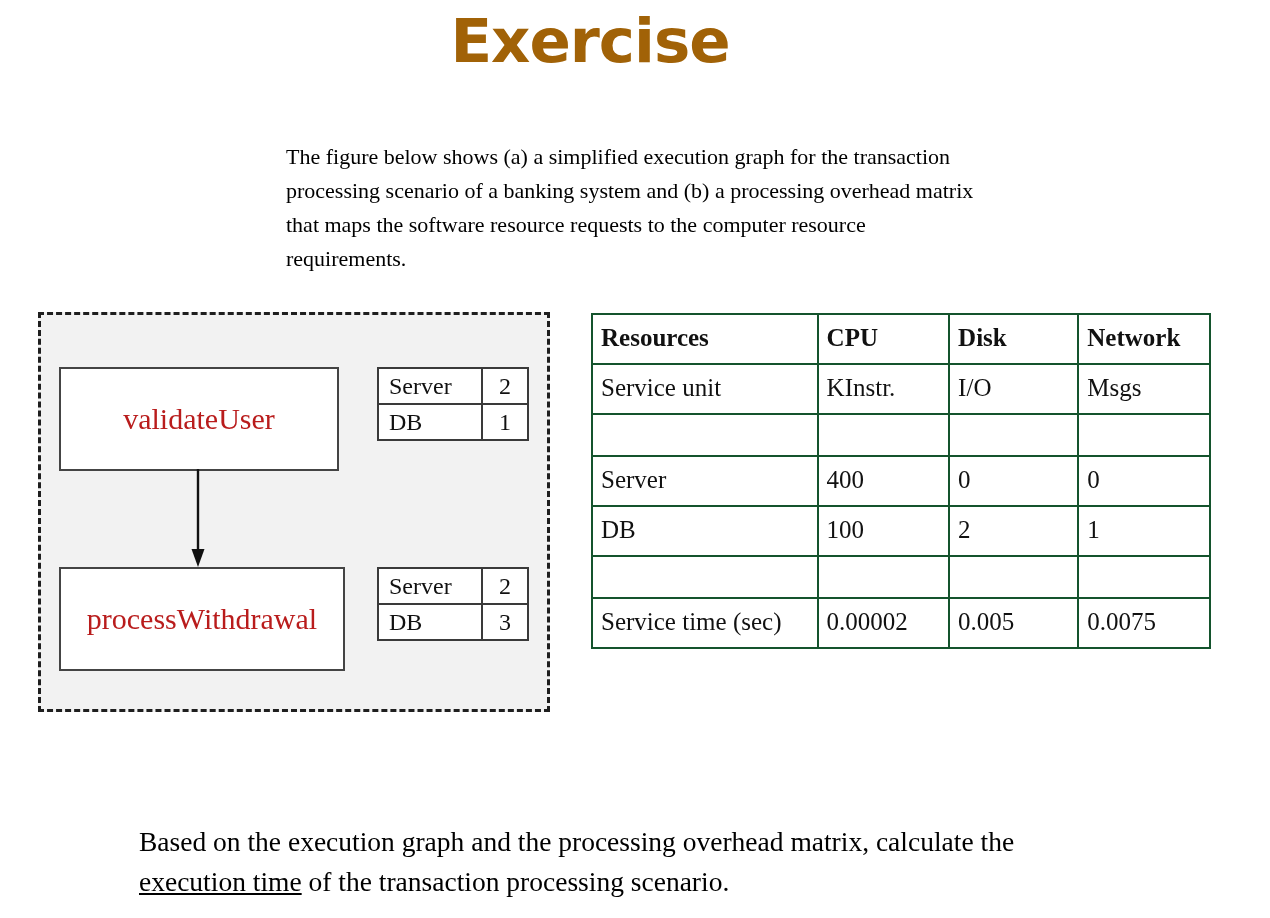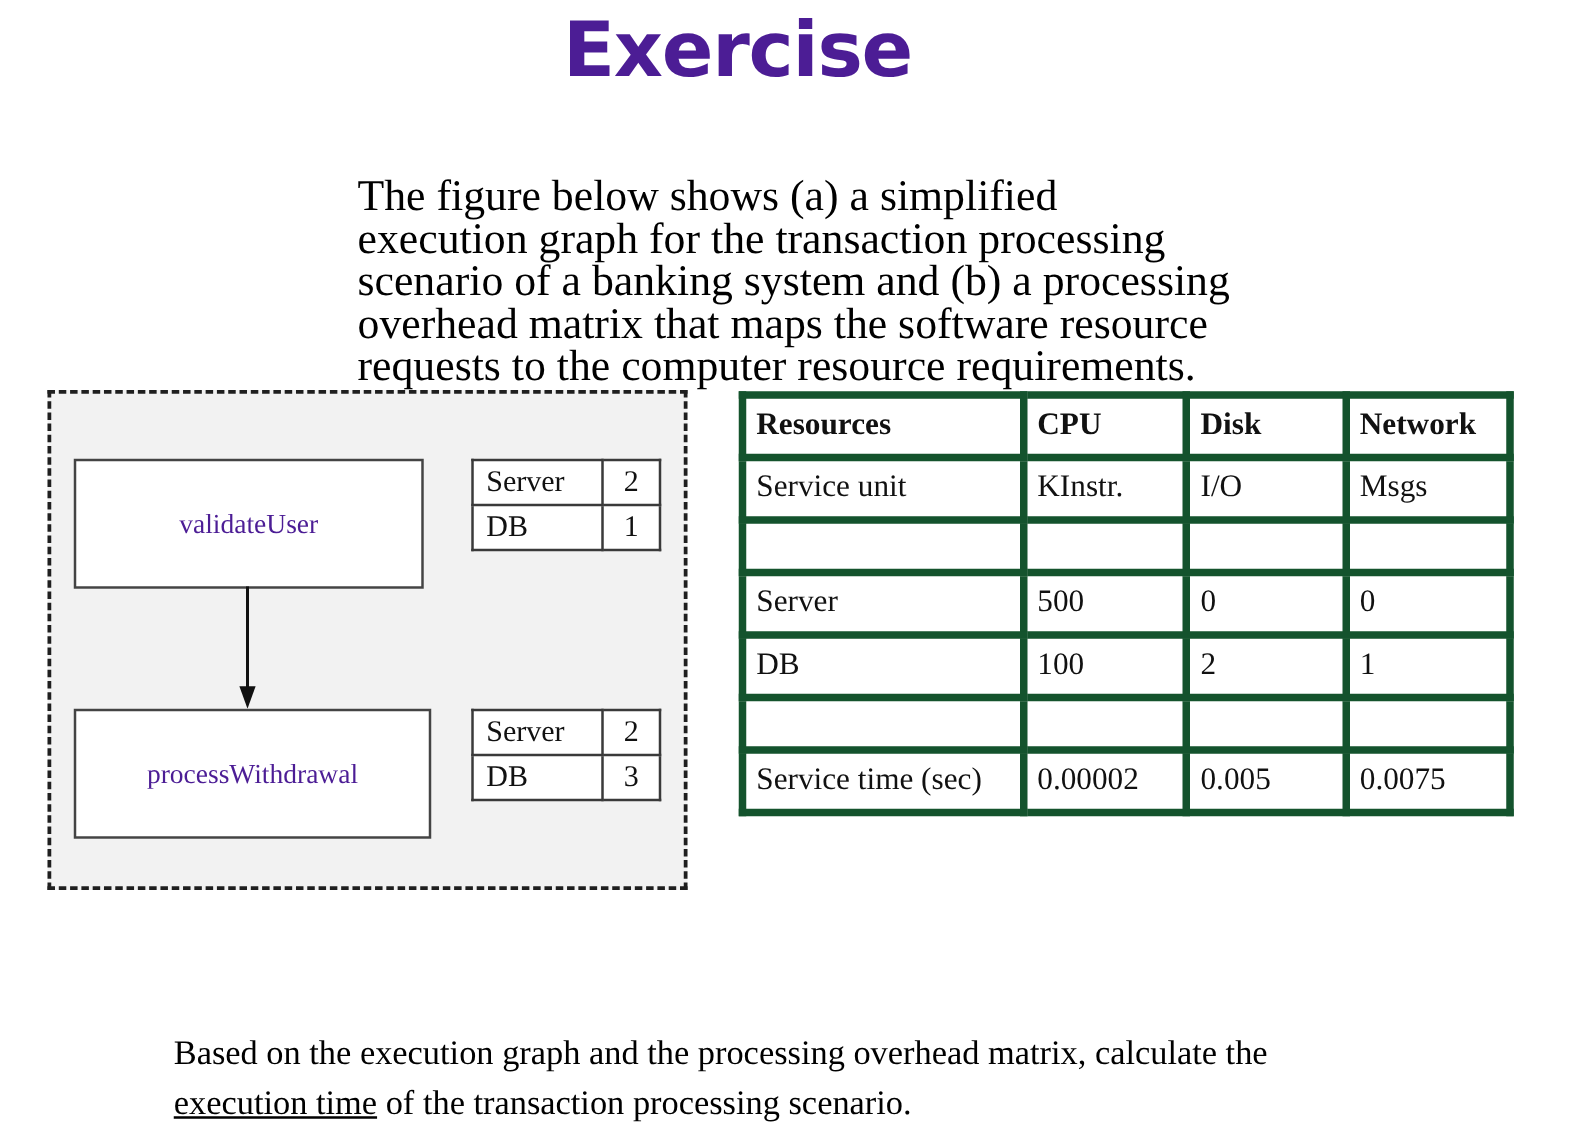--- a/index.html
+++ b/index.html
@@ -21,30 +21,30 @@
     position: absolute;
     top: 8px;
     left: 0;
     width: 1180px;
     text-align: center;
     font-family: "DejaVu Sans", "Liberation Sans", sans-serif;
     font-weight: bold;
     font-size: 61px;
     line-height: 1.08;
     letter-spacing: -1px;
-    color: #4c1d95;
+    color: #a16207;
   }
 
   
   #intro-paragraph {
     position: absolute;
     top: 140px;
     left: 286px;
     width: 700px;
-    font-size: 35px;
+    font-size: 22px;
     line-height: 34px;
     text-align: left;
   }
 
   
   #figure-row {
     position: absolute;
     top: 308px;
     left: 0;
     width: 1270px;
@@ -63,22 +63,22 @@
     box-sizing: border-box;
   }
   .node-box {
     position: absolute;
     background: #ffffff;
     border: 2px solid #444444;
     box-sizing: border-box;
     display: flex;
     align-items: center;
     justify-content: center;
-    font-size: 22px;
-    color: #4c1d95;
+    font-size: 30px;
+    color: #b91c1c;
   }
   #node-validate-user {
     left: 18px;
     top: 52px;
     width: 280px;
     height: 104px;
   }
   #node-process-withdrawal {
     left: 18px;
     top: 252px;
@@ -116,21 +116,21 @@
   #overhead-matrix {
     position: absolute;
     left: 591px;
     top: 5px;
     width: 620px;
     border-collapse: collapse;
     background: #ffffff;
     font-size: 25px;
   }
   #overhead-matrix td {
-    border: 6px solid #14532d;
+    border: 2px solid #14532d;
     padding: 2px 8px 4px 8px;
     height: 50px;
     box-sizing: border-box;
     color: #111111;
     vertical-align: middle;
     white-space: nowrap;
   }
   #overhead-matrix tr.header-row td { font-weight: bold; }
   #overhead-matrix tr.spacer-row td { height: 42px; }
   #overhead-matrix td.col-label   { width: 226px; }
@@ -217,21 +217,21 @@
       <td class="col-network">Msgs</td>
     </tr>
     <tr class="spacer-row">
       <td class="col-label"></td>
       <td class="col-cpu"></td>
       <td class="col-disk"></td>
       <td class="col-network"></td>
     </tr>
     <tr>
       <td class="col-label">Server</td>
-      <td class="col-cpu">500</td>
+      <td class="col-cpu">400</td>
       <td class="col-disk">0</td>
       <td class="col-network">0</td>
     </tr>
     <tr>
       <td class="col-label">DB</td>
       <td class="col-cpu">100</td>
       <td class="col-disk">2</td>
       <td class="col-network">1</td>
     </tr>
     <tr class="spacer-row">

